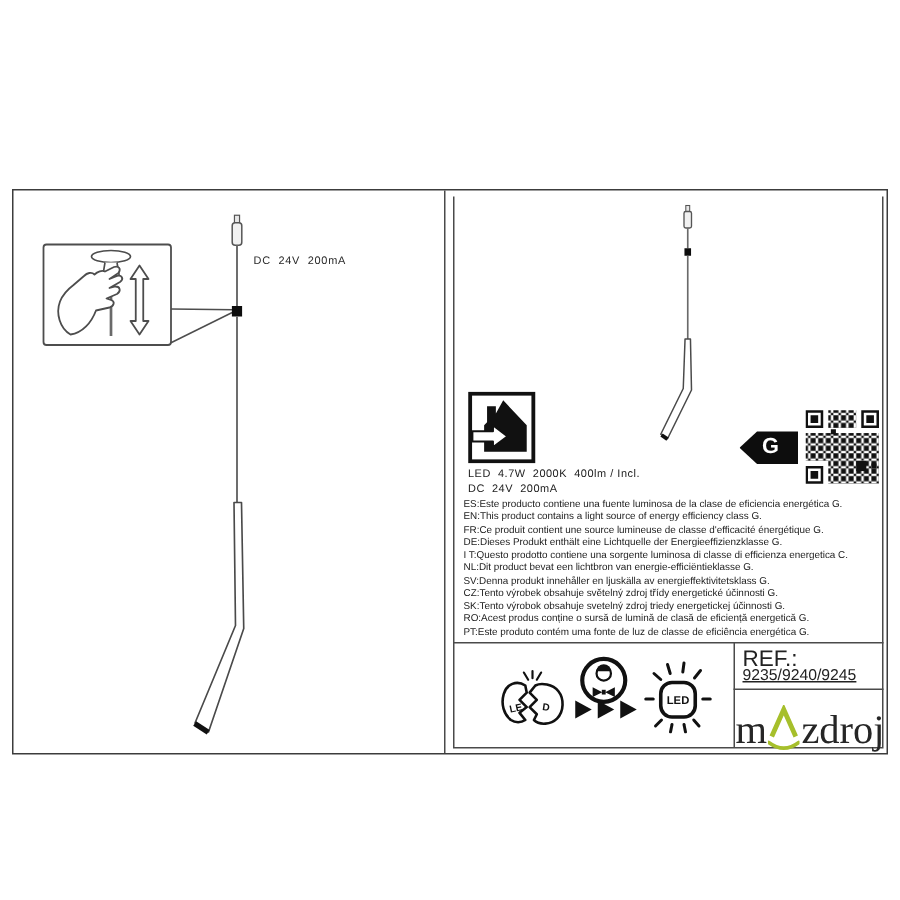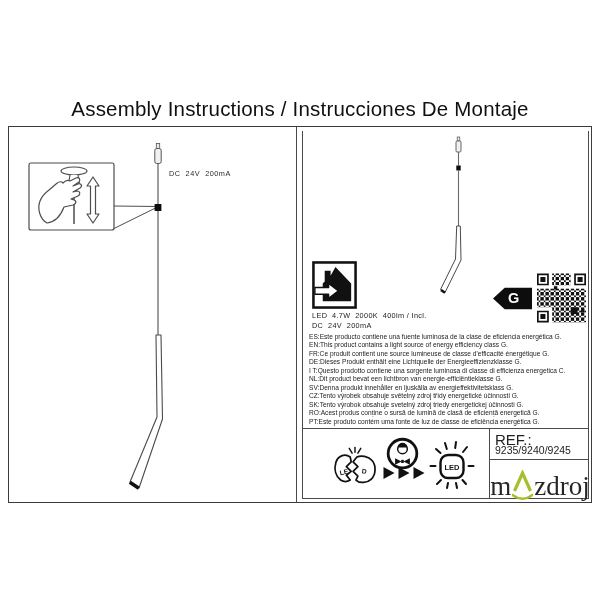--- a/index.html
+++ b/index.html
@@ -21,37 +21,36 @@
            clip-path:polygon(0 50%,30% 3%,100% 3%,100% 97%,30% 97%);
            display:flex;align-items:center;}
   .g-arrow span{margin-left:15px;color:#fff;font-weight:bold;font-size:14.5px;line-height:1;}
   .qr-svg{position:absolute;left:528px;top:146px;width:49px;height:50px;}
   .specs{position:absolute;left:303px;top:184px;font-size:7.3px;line-height:9.6px;
          letter-spacing:.35px;color:#222;}
   .langs{position:absolute;left:300px;top:206px;width:284px;font-size:6.6px;
          line-height:8.45px;color:#222;}
   
   .ref-label{position:absolute;left:486px;top:304px;font-size:15px;color:#222;}
-  .ref-numbers{position:absolute;left:486px;top:317px;font-size:10.5px;color:#222;}
+  .ref-numbers{position:absolute;left:486px;top:317px;font-size:10.5px;color:#222;text-decoration:underline;}
   .brand{position:absolute;left:481px;top:333px;width:100px;height:37px;
          display:flex;align-items:flex-end;justify-content:center;}
   .brand span{font-family:"Liberation Serif",serif;font-size:27px;line-height:21px;color:#262626;}
   .brand svg{margin:0 1px -7px 1px;}
   .icon{position:absolute;}
   .ic-broken{left:322px;top:318px;width:48px;height:47px;}
   .ic-person{left:375px;top:309px;width:37px;height:37px;}
   .ic-arrows{left:373px;top:339px;width:45px;height:14px;}
   .ic-led{left:420px;top:312px;width:46px;height:50px;}
 </style>
 </head>
 <body>
 
 <div class="page">
 
-  <div class="title">Assembly Instructions / Instrucciones De Montaje</div>
 
   <div class="main-box">
 
     <div class="vline" style="left:287px;top:0;width:1.3px;height:100%;"></div>
 
     <svg class="left-svg" viewBox="0 0 287 374">
 
       <g>
         <rect x="20" y="36" width="85" height="67" rx="2" fill="#fff" stroke="#4d4d4d" stroke-width="1.2"></rect>
 

